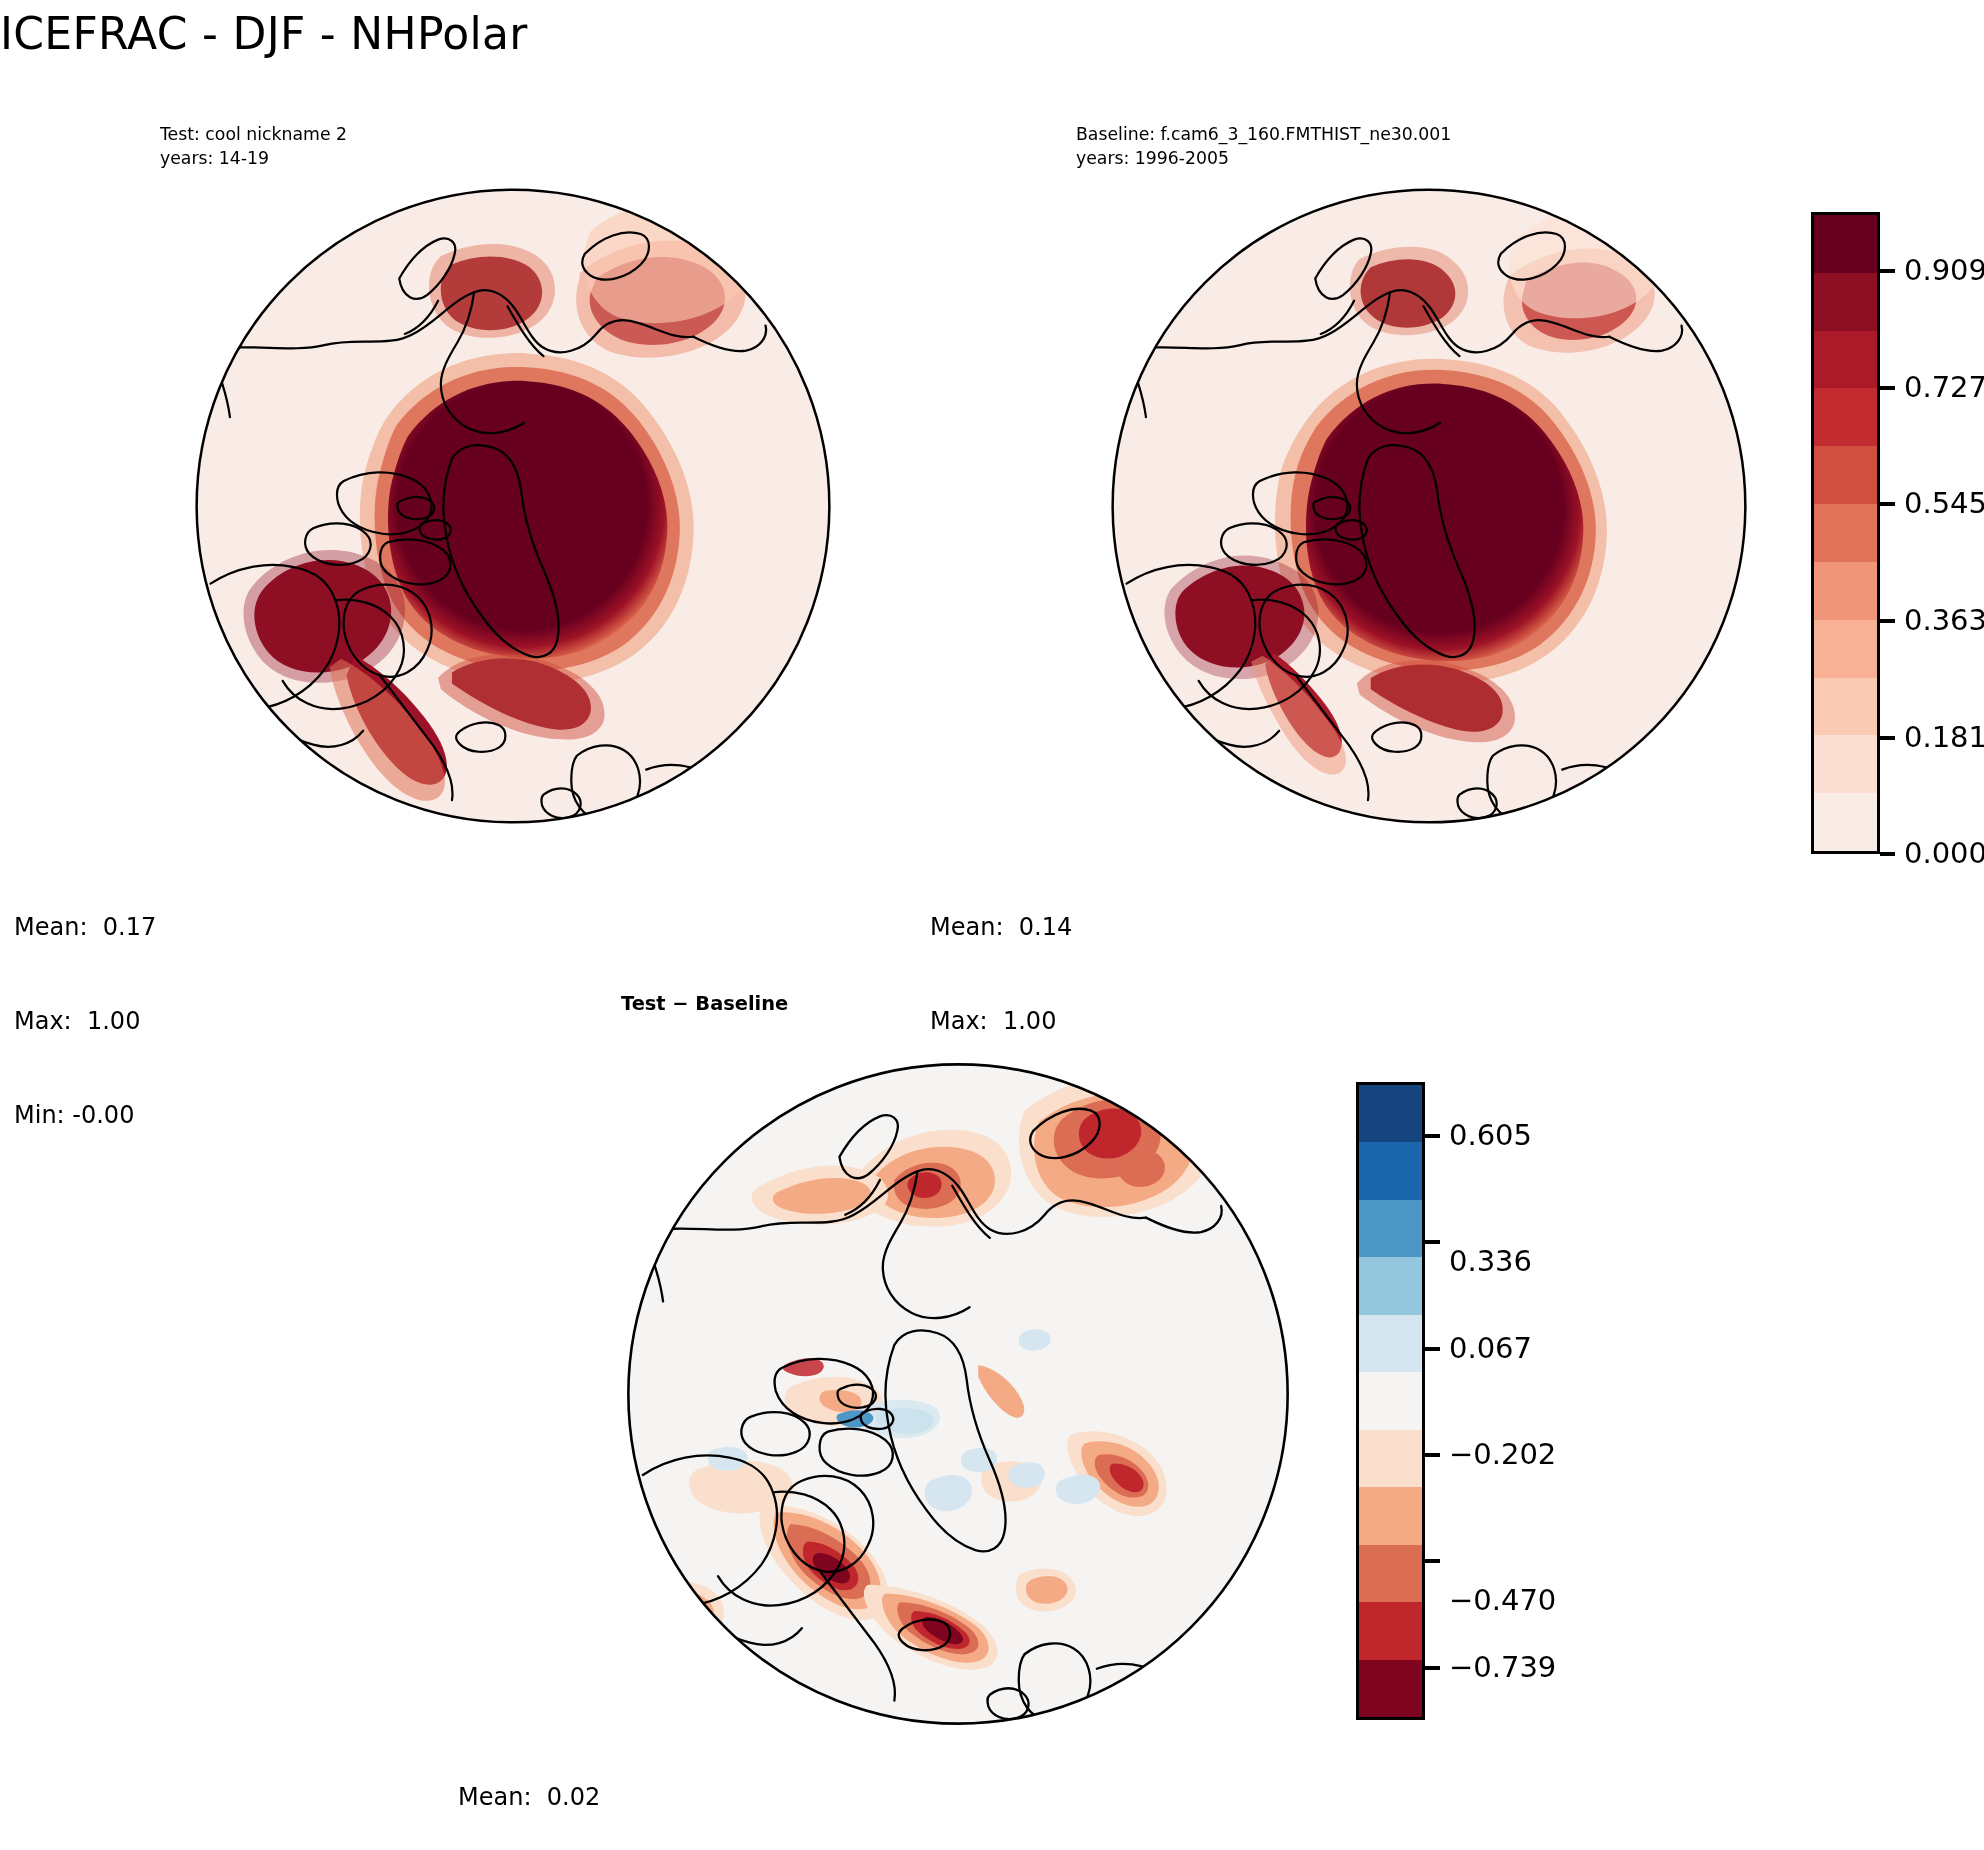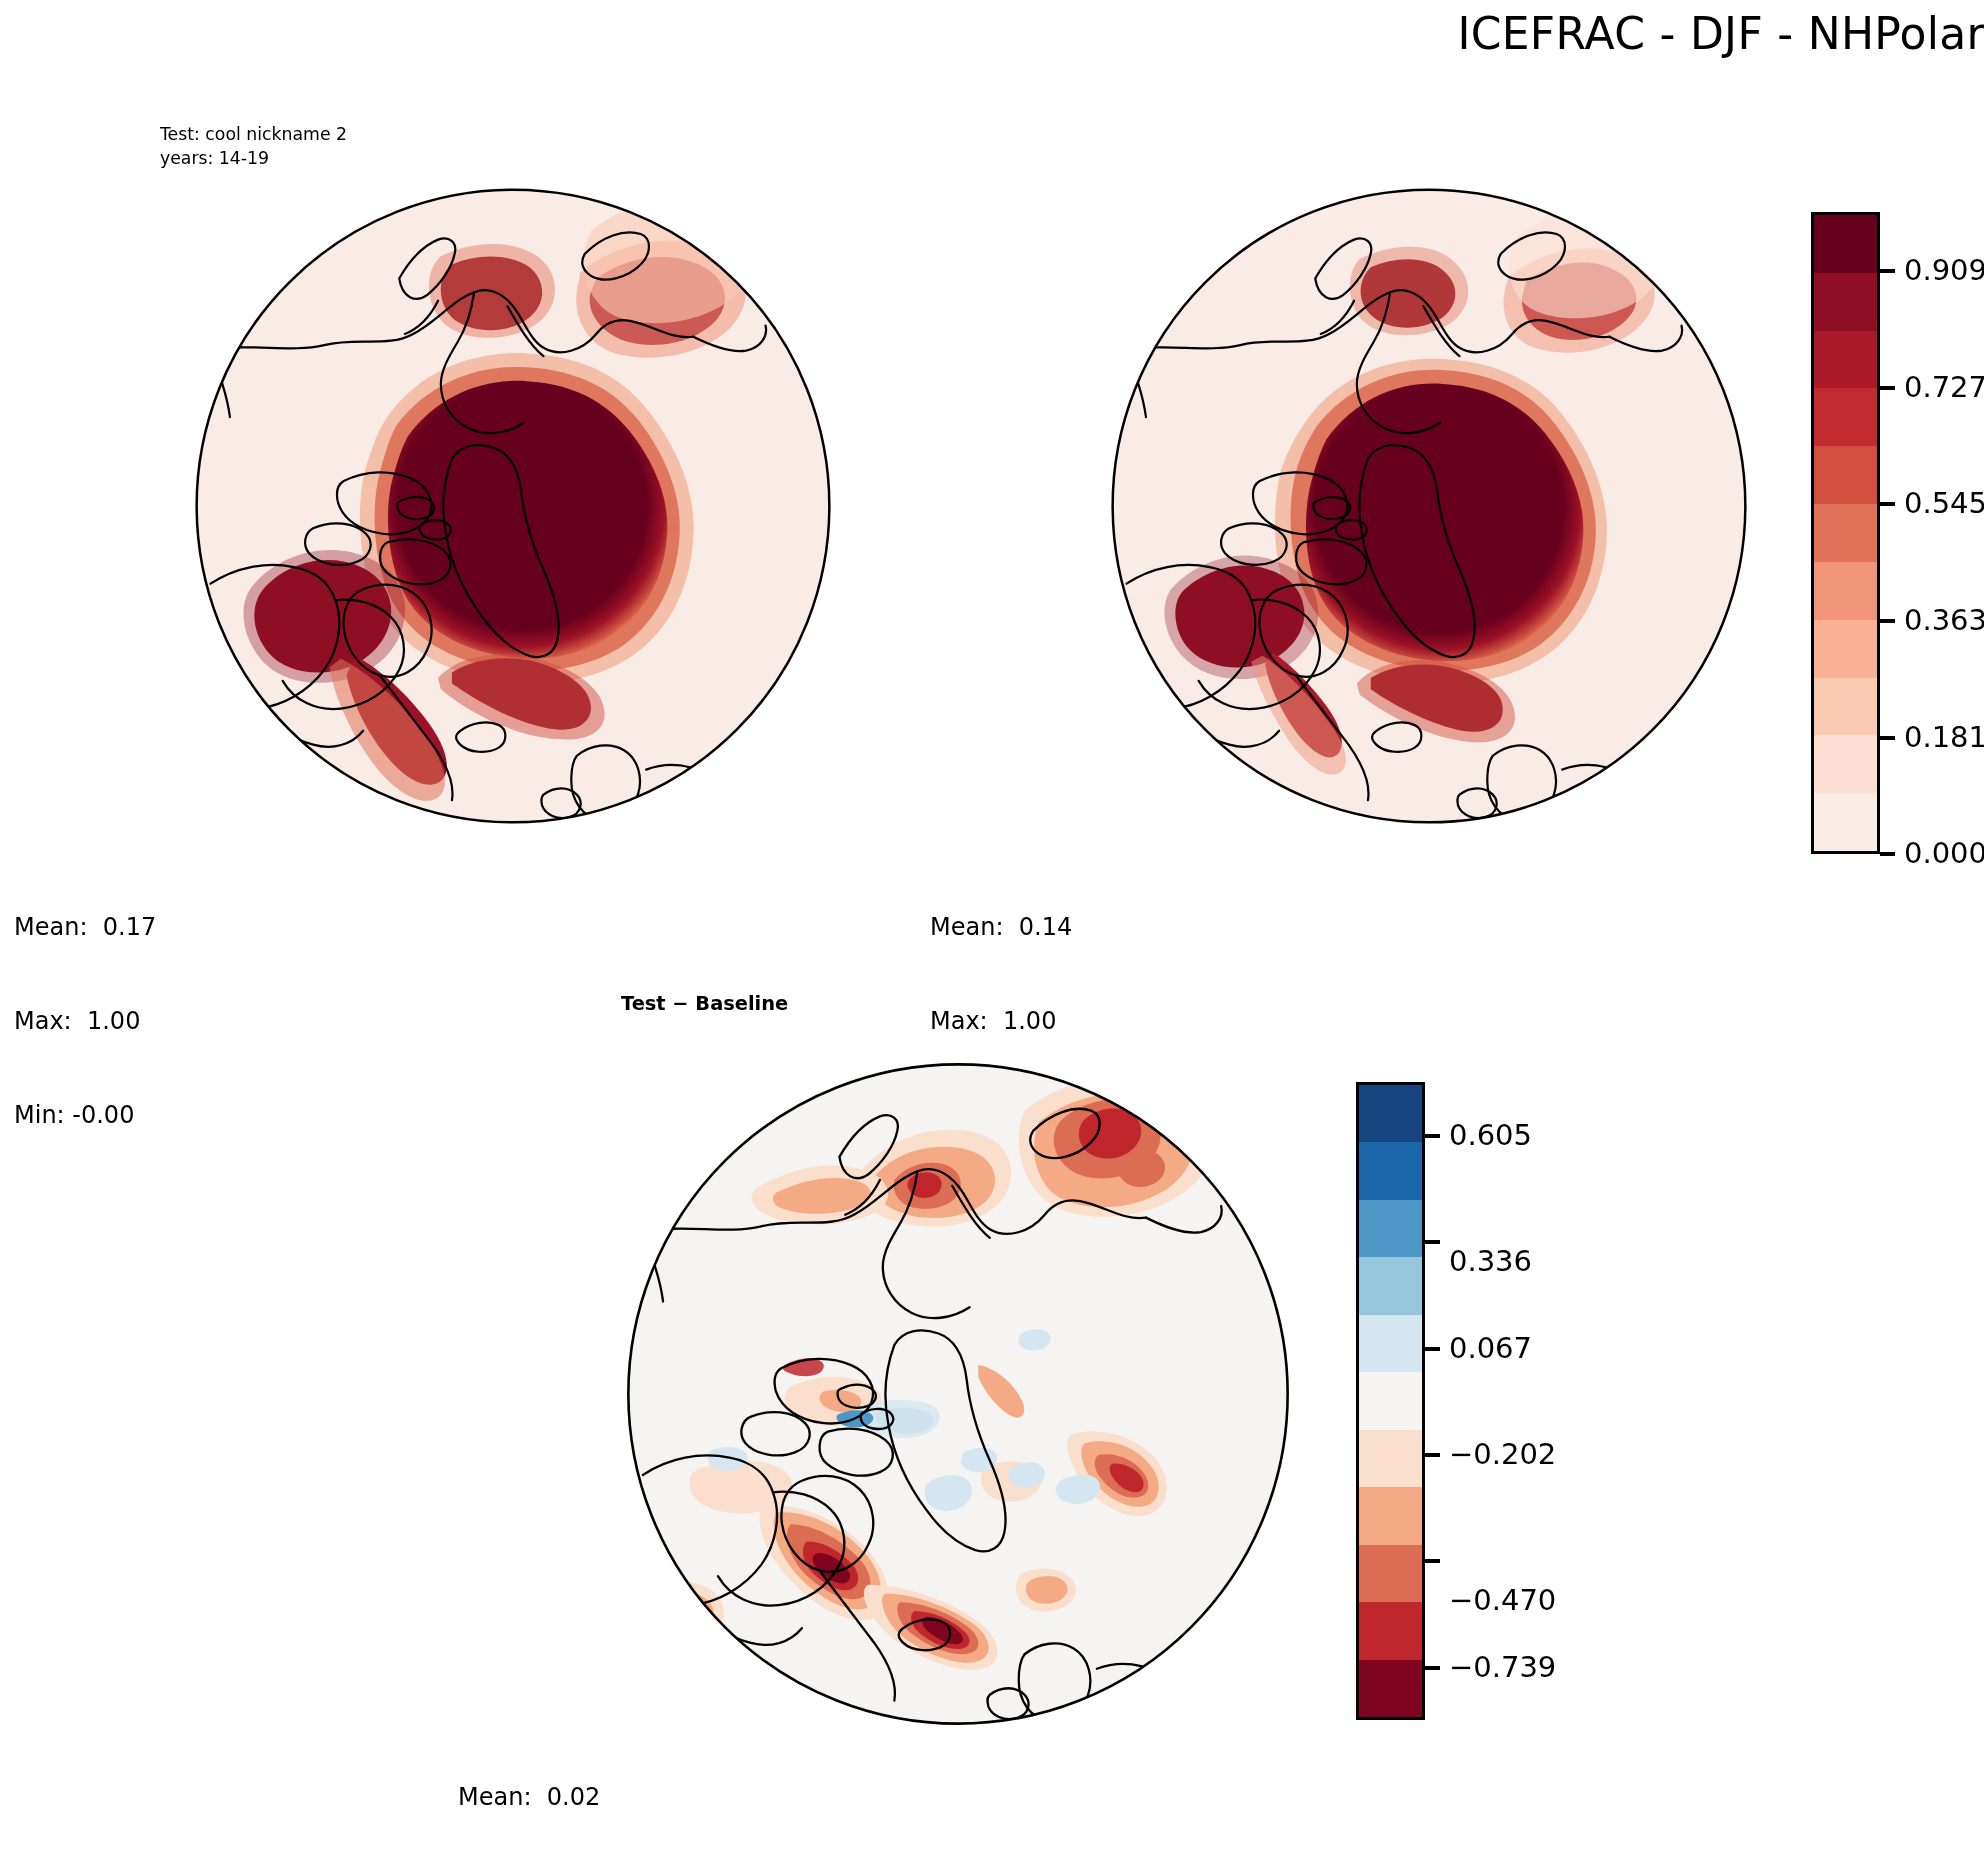--- a/index.html
+++ b/index.html
@@ -5,21 +5,21 @@
   html,body{margin:0;padding:0;background:#ffffff;}
   body{
     width:1985px;height:1850px;position:relative;overflow:hidden;
     font-family:"DejaVu Sans","Liberation Sans",sans-serif;
     color:#000000;
   }
   .fig{position:absolute;inset:0;}
   
   #main-title{
     position:absolute;left:0;right:0;top:8.3px;
-    text-align:right;font-size:44px;font-weight:400;
+    text-align:left;font-size:44px;font-weight:400;
     letter-spacing:0.3px;
   }
   
   .panel{position:absolute;}
   .panel-head{position:absolute;font-size:17.3px;line-height:1.38;white-space:nowrap;}
   .panel-head b{font-weight:400;}
   .stats{position:absolute;font-size:24px;line-height:1.30;white-space:pre;}
   .diff-head{position:absolute;font-size:19.4px;font-weight:700;white-space:nowrap;}
   
   .map{display:block;}
@@ -180,20 +180,24 @@
     </svg>
 
     <div class="stats" style="left:14px;top:746px;">
       <div>Mean:  0.17</div>
       <div>Max:  1.00</div>
       <div>Min: -0.00</div>
     </div>
   </div>
 
   <div class="panel" style="left:916px;top:104px;width:902px;height:867px;">
+    <div class="panel-head" style="left:160px;top:19.4px;">
+      <span><b>Baseline</b><span>: f.cam6_3_160.FMTHIST_ne30.001</span></span><br>
+      <span>years: 1996-2005</span>
+    </div>
 
     <svg class="map" style="position:absolute;left:180px;top:69px;" width="666" height="666" viewBox="0 0 480 480">
       <defs>
         <clipPath id="clipBase">
             <circle cx="240" cy="240" r="228"></circle>
           </clipPath>
         <radialGradient id="iceCoreB" cx="48%" cy="45%" r="62%">
           <stop offset="0%" stop-color="#67001f"></stop>
           <stop offset="72%" stop-color="#67001f"></stop>
           <stop offset="82%" stop-color="#9d1226"></stop>

